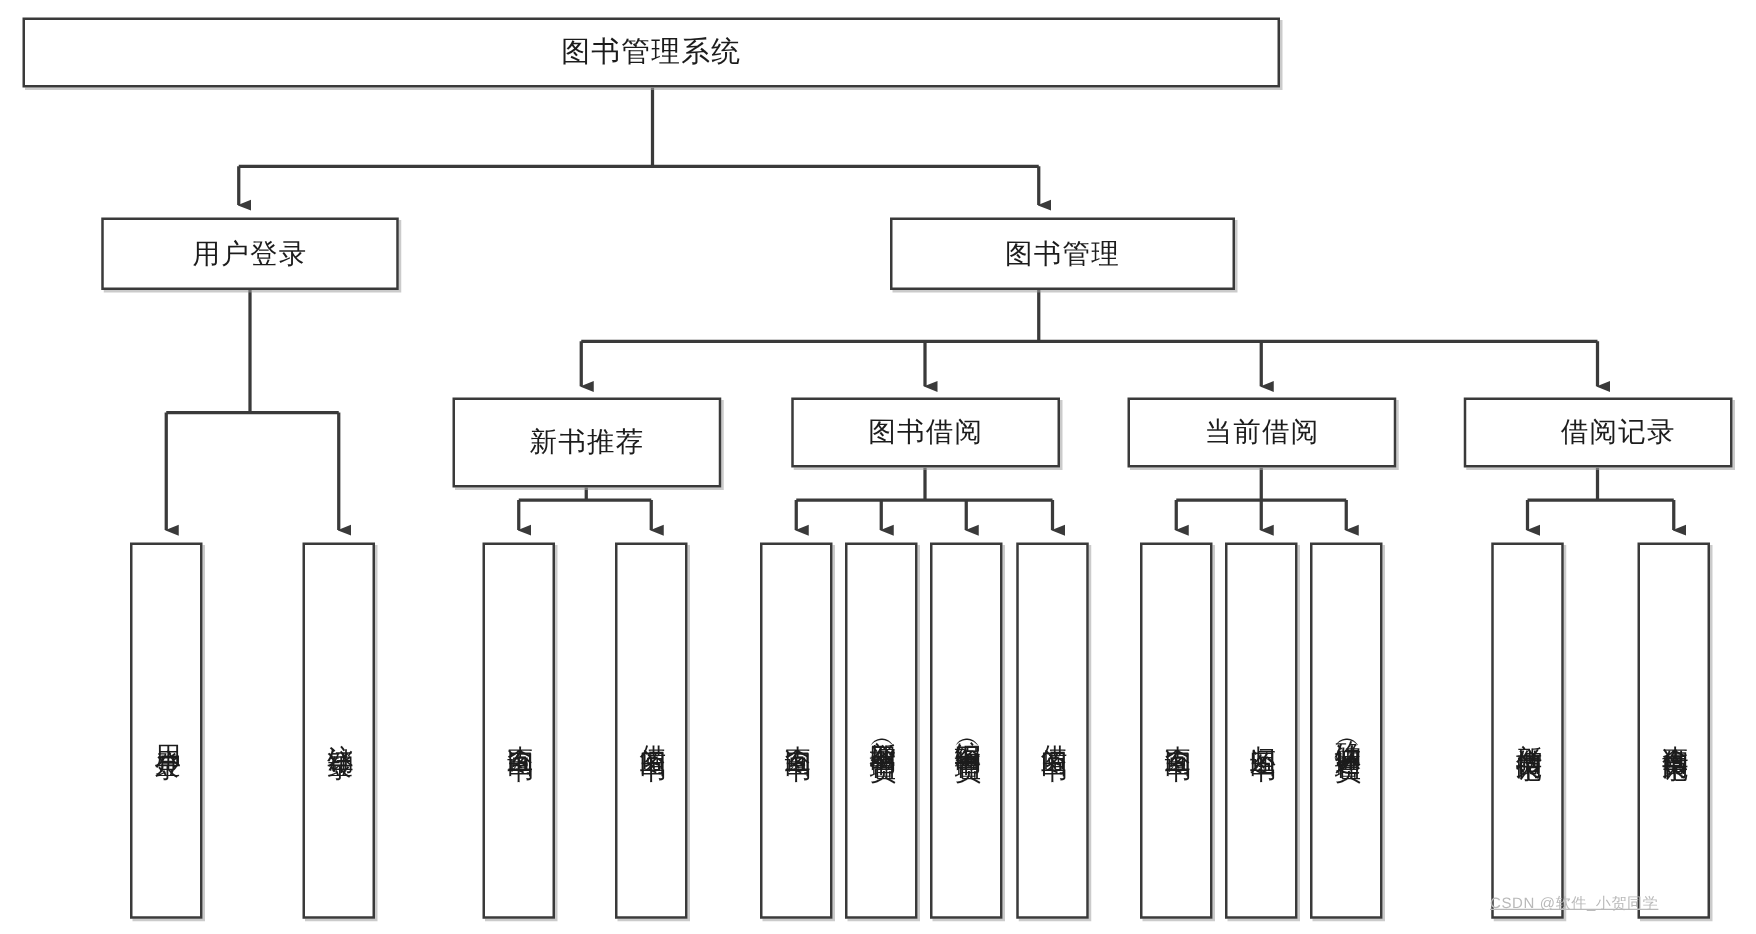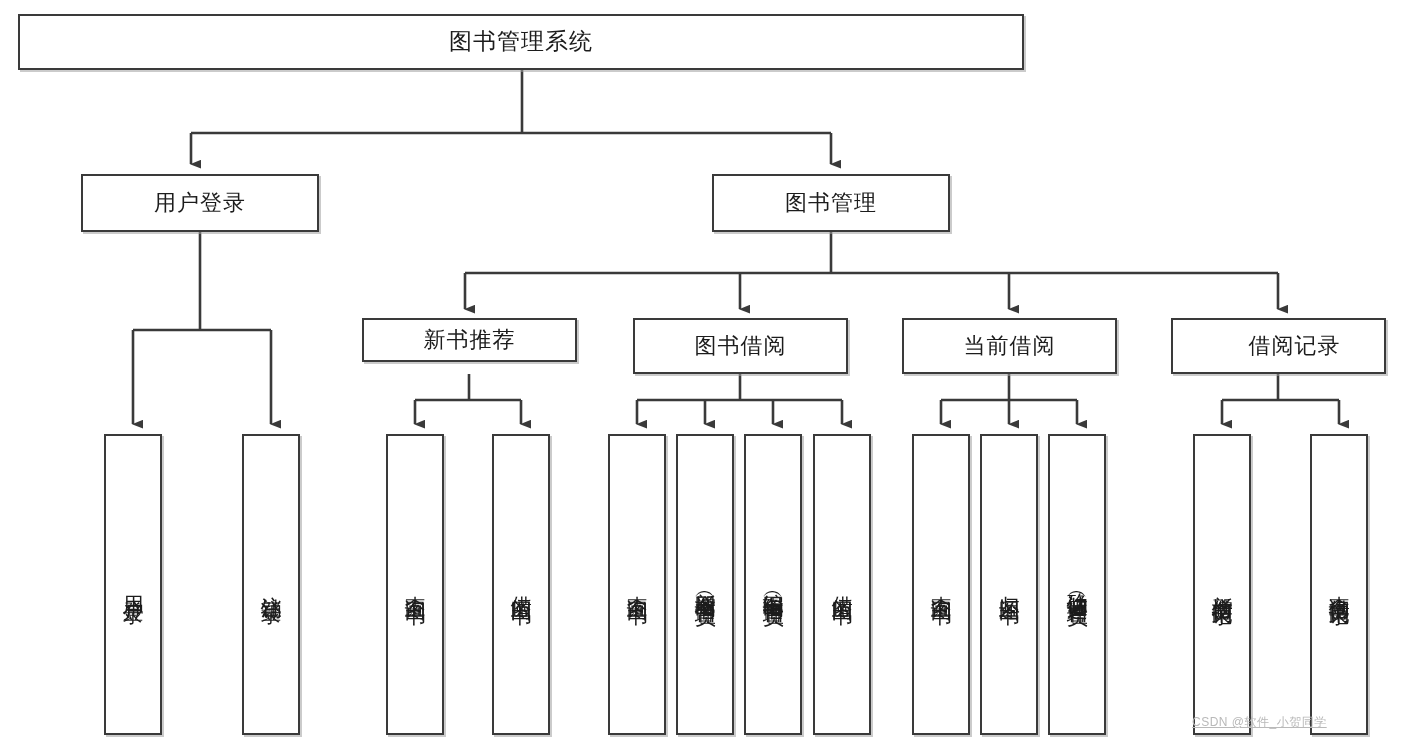--- a/index.html
+++ b/index.html
@@ -149,25 +149,25 @@
   </svg>
 
   <div class="node-box root horizontal" style="left:18px; top:14px; width:1006px; height:56px;">
     <span class="node-label">图书管理系统</span>
   </div>
 
   <div class="node-box horizontal" style="left:81px; top:174px; width:238px; height:58px;">
     <span class="node-label">用户登录</span>
   </div>
 
-  <div class="node-box horizontal" style="left:712px; top:174px; width:238px; height:58px;">
+  <div class="node-box horizontal" style="left:712px; top:174px; width:276px; height:58px;">
     <span class="node-label">图书管理</span>
   </div>
 
-  <div class="node-box horizontal" style="left:362px; top:318px; width:215px; height:44px;">
+  <div class="node-box horizontal" style="left:362px; top:318px; width:215px; height:72px;">
     <span class="node-label">新书推荐</span>
   </div>
 
   <div class="node-box horizontal" style="left:902px; top:318px; width:215px; height:56px;">
     <span class="node-label">当前借阅</span>
   </div>
 
   <div class="node-box horizontal" style="left:633px; top:318px; width:215px; height:56px;">
     <span class="node-label">图书借阅</span>
   </div>

